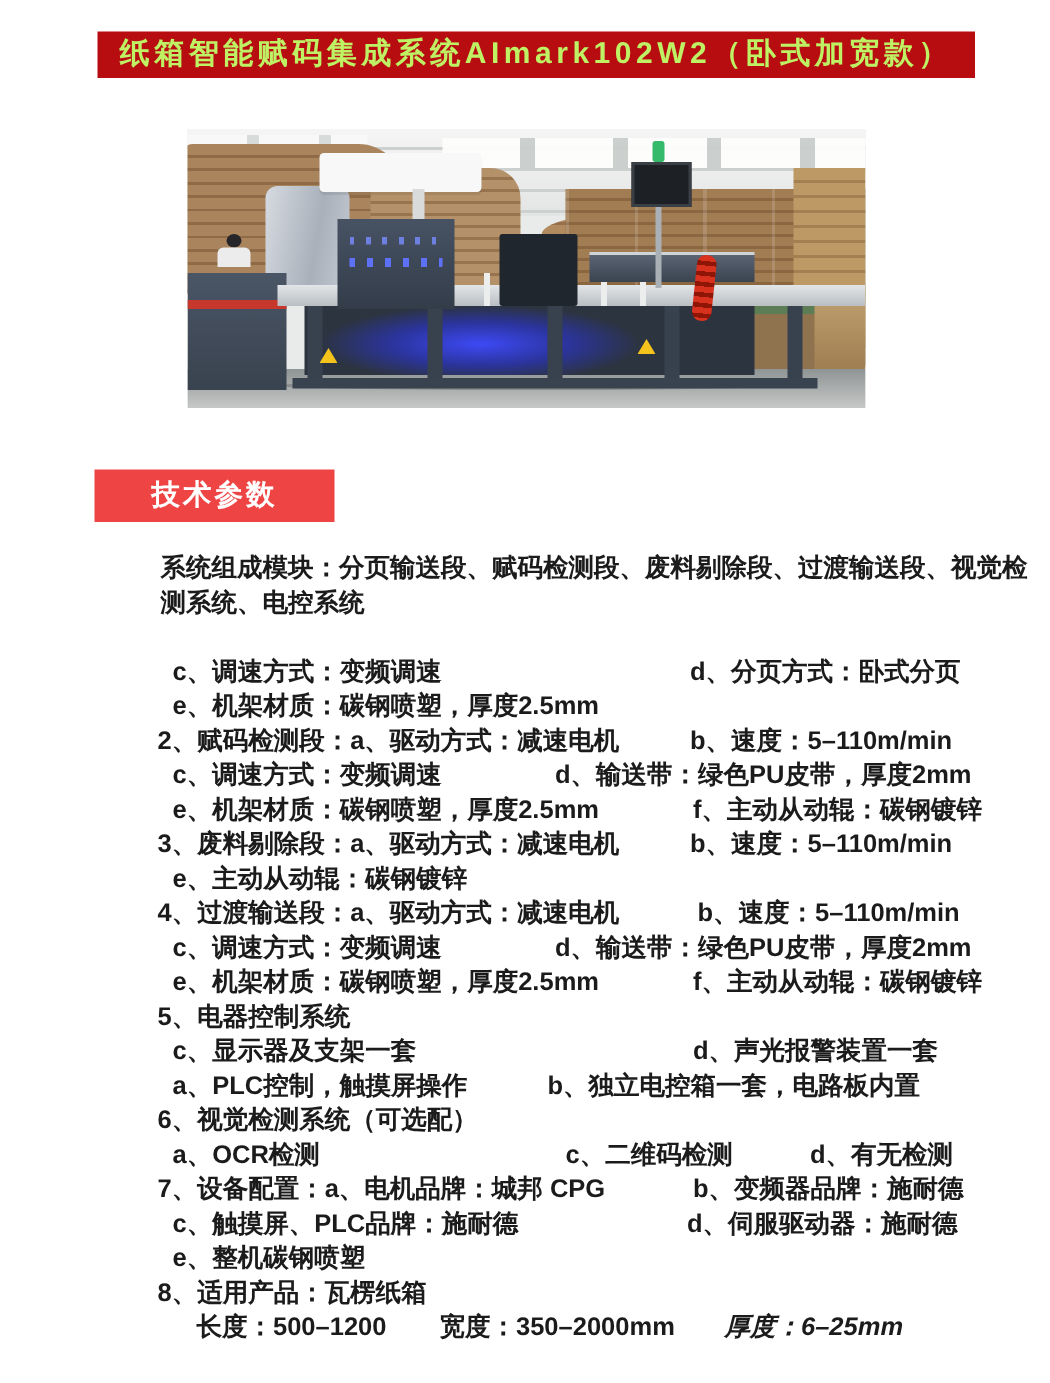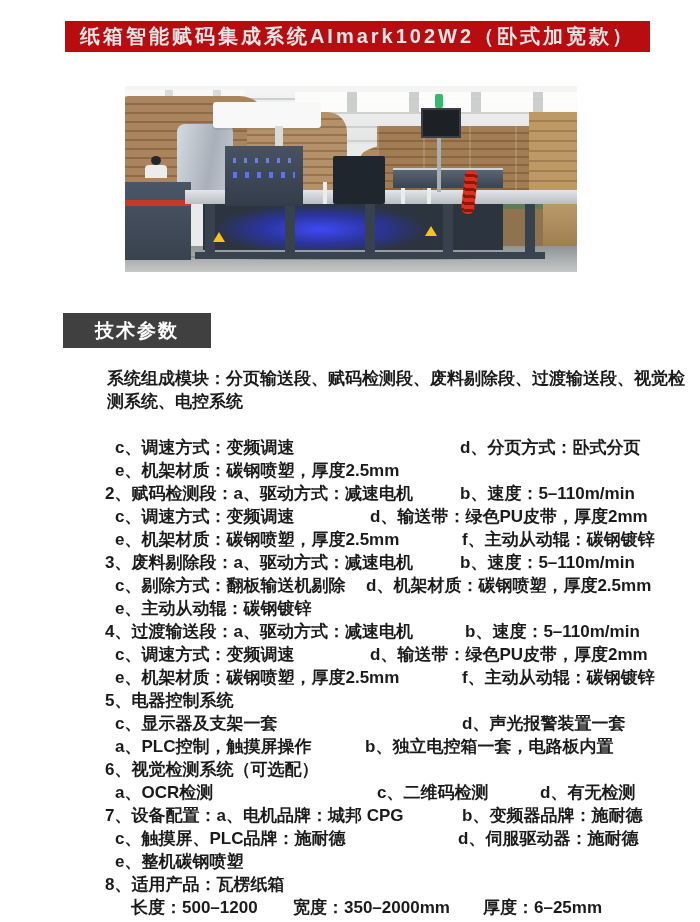--- a/index.html
+++ b/index.html
@@ -1,25 +1,25 @@
 <!DOCTYPE html>
 <html><head>
 <meta charset="utf-8">
 <style>
   html,body{margin:0;padding:0;background:#ffffff;}
   body{font-family:"Liberation Sans","DejaVu Sans",sans-serif;}
   .page{position:relative;width:700px;height:922px;background:#fff;overflow:hidden;margin:0 auto;}
 
   
   .banner{position:absolute;left:65px;top:21px;width:585px;height:31px;background:#b70d10;
-          color:#e5e5e5;font-weight:bold;font-size:20px;line-height:31px;text-align:center;
+          color:#bef264;font-weight:bold;font-size:20px;line-height:31px;text-align:center;
           letter-spacing:3px;white-space:nowrap;}
 
   
-  .section-label{position:absolute;left:63px;top:313px;width:148px;height:35px;background:#404040;
+  .section-label{position:absolute;left:63px;top:313px;width:160px;height:35px;background:#ef4444;
           color:#fff;font-weight:bold;font-size:19px;line-height:35px;text-align:center;letter-spacing:2px;}
 
   
   .photo{position:absolute;left:125px;top:86px;width:452px;height:186px;overflow:hidden;background:#e9ebea;}
   .photo *{position:absolute;}
   .ph-ceiling{left:0;top:0;width:452px;height:58px;
       background:repeating-linear-gradient(180deg,rgba(0,0,0,0) 0 12px,#ccd0cf 12px 14px),linear-gradient(#f4f5f4,#e3e5e4);}
   .ph-win-r{left:170px;top:6px;width:282px;height:20px;opacity:.95;
       background:repeating-linear-gradient(90deg,#fdfdfc 0 52px,#c9cecd 52px 62px);}
   .ph-win-l{left:0;top:4px;width:120px;height:13px;opacity:.85;
@@ -75,21 +75,21 @@
   .ph-crate{right:34px;top:118px;width:110px;height:46px;
       background:linear-gradient(#5c7d55 0 5px,#8f734e 5px);}
 
   
   .specs{position:absolute;left:0;top:367px;width:580px;color:#1b1b1b;font-size:17px;font-weight:bold;}
   .ln{position:relative;height:23px;}
   .sg{position:absolute;top:0;white-space:nowrap;line-height:23px;}
   .x105{left:105px;} .x107{left:107px;} .x115{left:115px;} .x131{left:131px;}
   .x247{left:247px;} .x293{left:293px;} .x365{left:365px;} .x366{left:366px;}
   .x370{left:370px;} .x395{left:377px;} .x458{left:458px;} .x460{left:460px;}
-  .x462{left:462px;} .x465{left:465px;} .x483{left:483px;} .x540{left:540px;}
+  .x462{left:462px;} .x465{left:465px;} .x483{left:483px;font-style:italic;} .x540{left:540px;}
 </style>
 </head>
 <body>
 
 <div class="page">
 
   <div class="banner">纸箱智能赋码集成系统AImark102W2（卧式加宽款）</div>
 
   <div class="photo">
     <div class="ph-ceiling"></div>
@@ -162,24 +162,20 @@
       </div>
     <div class="ln">
         <span class="sg x115">e、机架材质：碳钢喷塑，厚度2.5mm</span>
         <span class="sg x462">f、主动从动辊：碳钢镀锌</span>
       </div>
     <div class="ln">
         <span class="sg x105">3、废料剔除段：a、驱动方式：减速电机</span>
         <span class="sg x460">b、速度：5–110m/min</span>
       </div>
     <div class="ln">
-        <span class="sg x115">c、剔除方式：翻板输送机剔除</span>
-        <span class="sg x366">d、机架材质：碳钢喷塑，厚度2.5mm</span>
-      </div>
-    <div class="ln">
         <span class="sg x115">e、主动从动辊：碳钢镀锌</span>
       </div>
     <div class="ln">
         <span class="sg x105">4、过渡输送段：a、驱动方式：减速电机</span>
         <span class="sg x465">b、速度：5–110m/min</span>
       </div>
     <div class="ln">
         <span class="sg x115">c、调速方式：变频调速</span>
         <span class="sg x370">d、输送带：绿色PU皮带，厚度2mm</span>
       </div>

